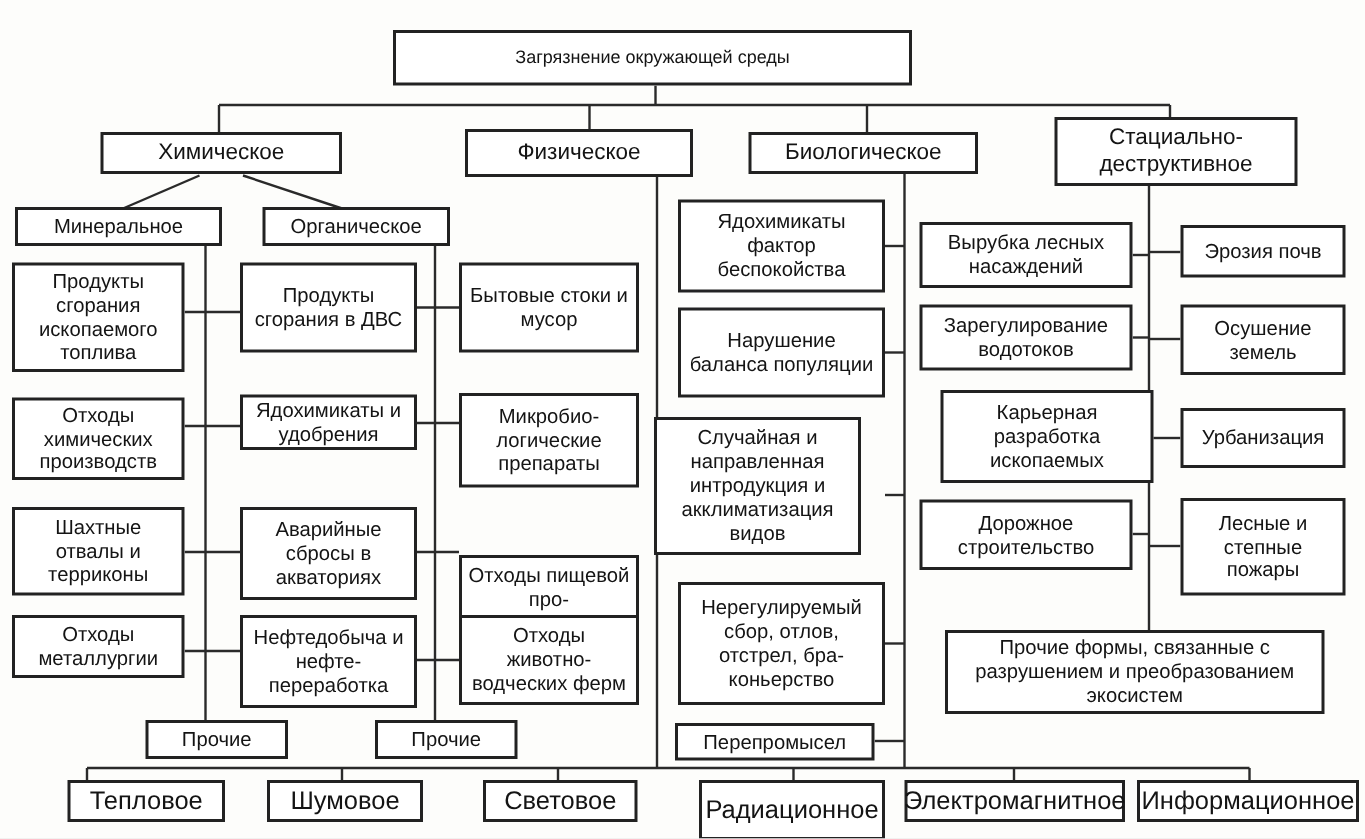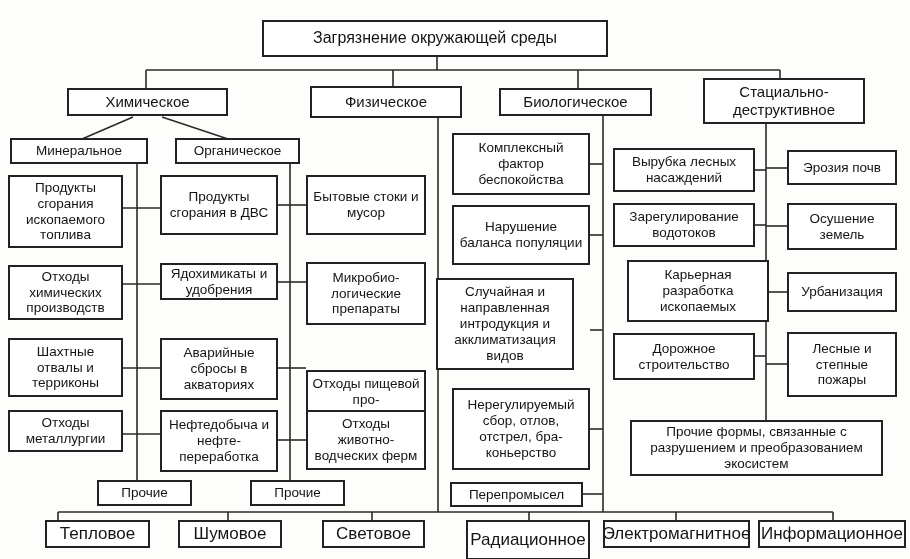--- a/index.html
+++ b/index.html
@@ -18,21 +18,21 @@
     border:2px solid #222;
     background:#fff;
     display:flex;
     align-items:center;
     justify-content:center;
     text-align:center;
     line-height:1.18;
     padding:2px 4px;
     font-size:13.5px;
   }
-  .fs16{font-size:16px;}
+  .fs16{font-size:12px;}
   .fs15{font-size:15px;}
   .fs14{font-size:17px;}
 </style>
 </head>
 <body>
 
 <div id="canvas">
 
   <svg id="wires" viewBox="0 0 910 559" xmlns="http://www.w3.org/2000/svg" stroke="#2a2a2a" stroke-width="1.6" fill="none">
 
@@ -107,21 +107,21 @@
   <div class="node" style="left:160px;top:410px;width:118px;height:62px;">Нефтедобыча и нефте-переработка</div>
 
   <div class="node" style="left:306px;top:175px;width:120px;height:60px;">Бытовые стоки и мусор</div>
   <div class="node" style="left:306px;top:262px;width:120px;height:63px;">Микробио-логические препараты</div>
   <div class="node" style="left:306px;top:338px;width:120px;height:60px;margin-top:32px;">Отходы пищевой про-мышленности</div>
   <div class="node" style="left:306px;top:410px;width:120px;height:60px;">Отходы животно-водческих ферм</div>
 
   <div class="node" style="left:97px;top:480px;width:95px;height:26px;">Прочие</div>
   <div class="node" style="left:250px;top:480px;width:95px;height:26px;">Прочие</div>
 
-  <div class="node" style="left:452px;top:133px;width:138px;height:62px;">Комплексный фактор беспокойства</div>
+  <div class="node" style="left:452px;top:133px;width:138px;height:62px;">Ядохимикаты фактор беспокойства</div>
   <div class="node" style="left:452px;top:205px;width:138px;height:60px;">Нарушение баланса популяции</div>
   <div class="node" style="left:436px;top:278px;width:138px;height:92px;">Случайная и направленная интродукция и акклиматизация видов</div>
   <div class="node" style="left:452px;top:388px;width:138px;height:82px;">Нерегулируемый сбор, отлов, отстрел, бра-коньерство</div>
   <div class="node" style="left:450px;top:482px;width:133px;height:25px;">Перепромысел</div>
 
   <div class="node" style="left:613px;top:148px;width:142px;height:44px;">Вырубка лесных насаждений</div>
   <div class="node" style="left:613px;top:203px;width:142px;height:44px;">Зарегулирование водотоков</div>
   <div class="node" style="left:613px;top:260px;width:142px;height:62px;margin-left:14px;">Карьерная разработка ископаемых</div>
   <div class="node" style="left:613px;top:333px;width:142px;height:47px;">Дорожное строительство</div>
 

